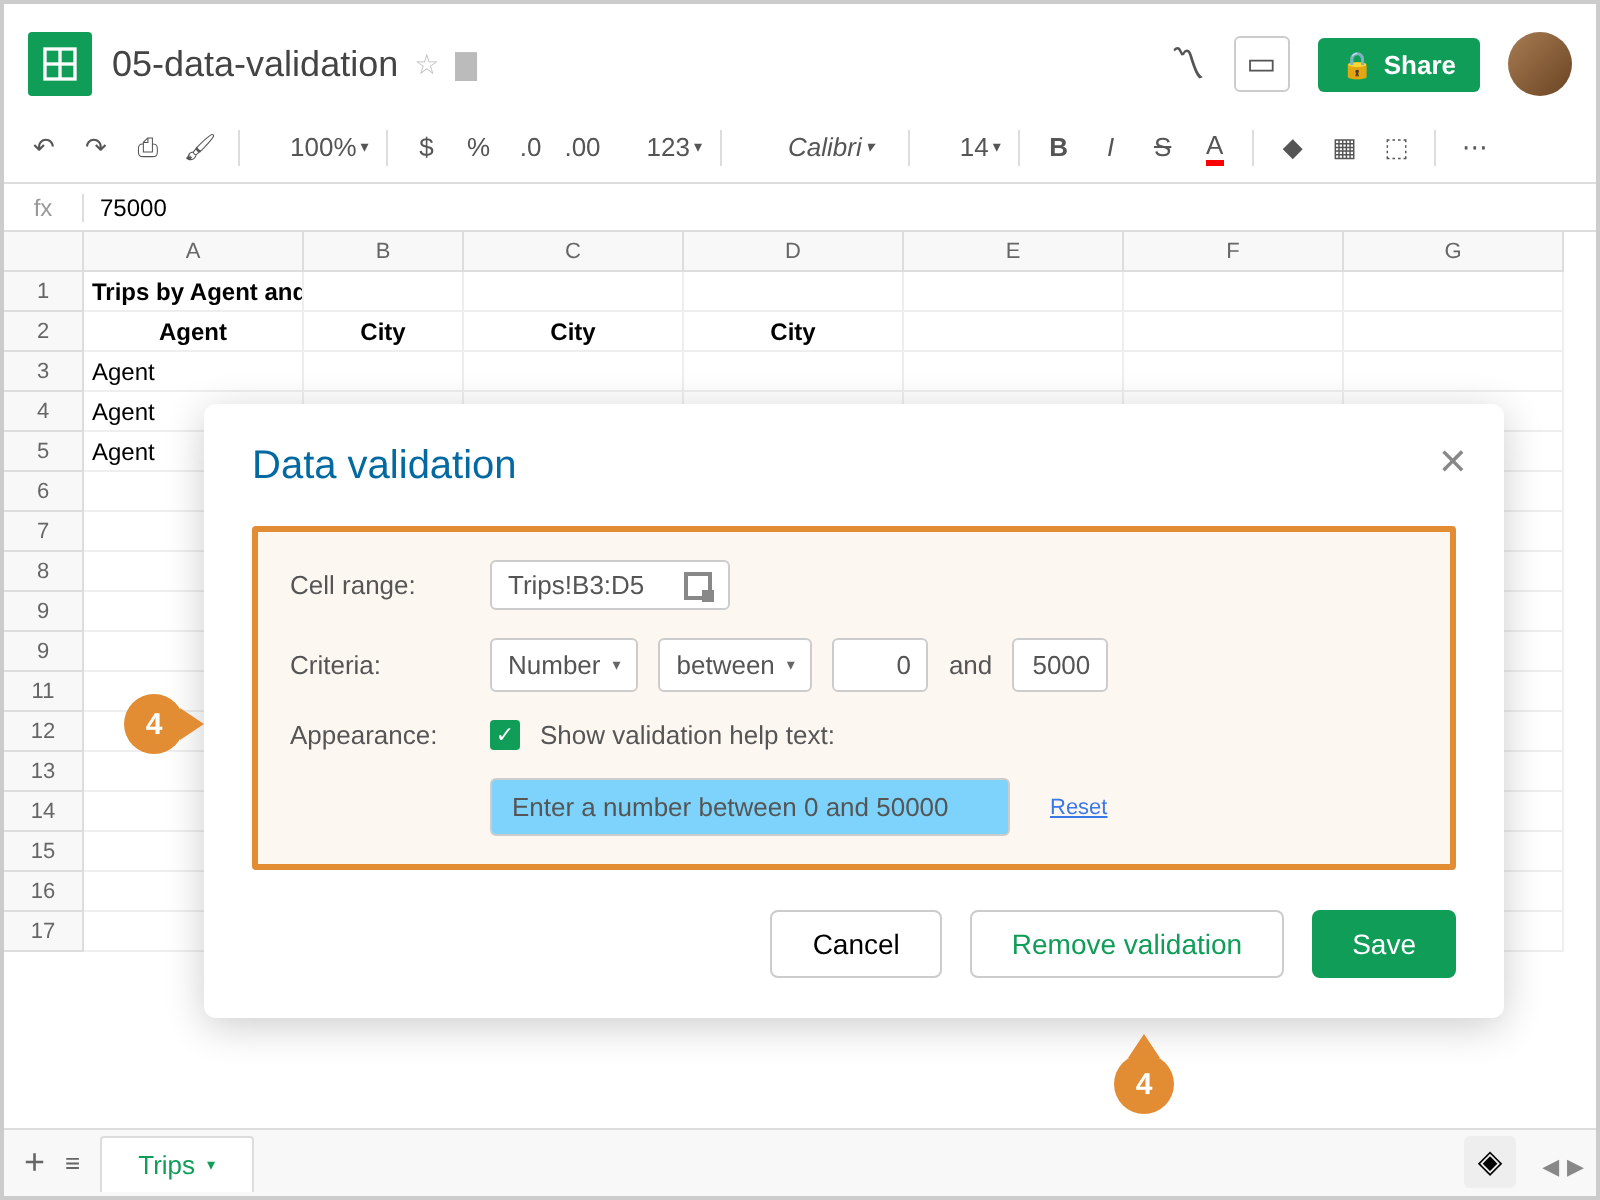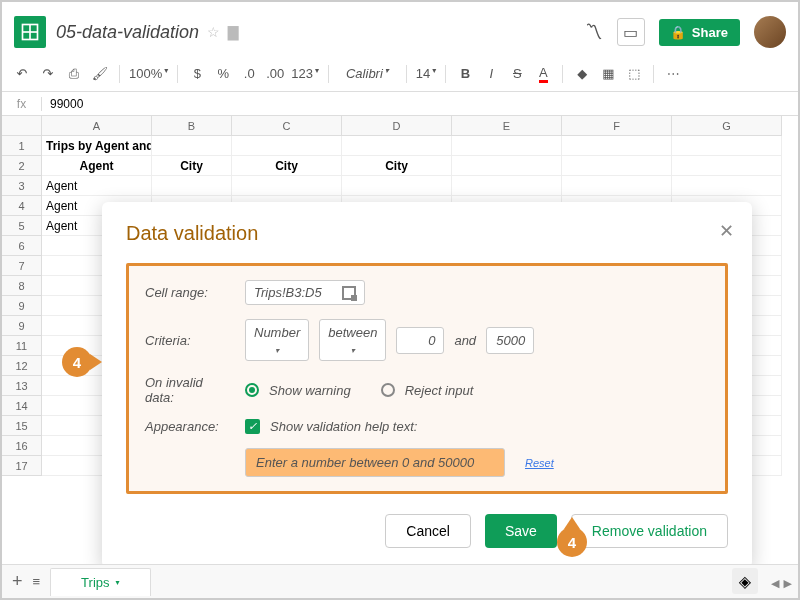--- a/index.html
+++ b/index.html
@@ -2,76 +2,76 @@
 <html><head>
 <meta charset="utf-8">
 <style>
   * { box-sizing: border-box; margin: 0; padding: 0; font-family: Arial, sans-serif; }
   body { width: 800px; height: 600px; background: #fff; position: relative; overflow: hidden; border: 2px solid #ccc; }
   .titlebar { display: flex; align-items: center; padding: 6px 12px 0 12px; height: 54px; }
   .logo { width: 32px; height: 32px; background: #0f9d58; display: flex; align-items: center; justify-content: center; border-radius: 2px; }
   .logo svg { width: 20px; height: 20px; fill: #fff; }
   .title-block { flex: 1; margin-left: 10px; }
   .title-row { display: flex; align-items: center; gap: 8px; }
-  .doc-title { font-size: 18px; color: #444; font-style: italic; }
+  .doc-title { font-size: 18px; color: #444; }
   .star, .folder { color: #bbb; font-size: 14px; }
   .menubar { display: flex; gap: 13px; font-size: 13px; color: #444; margin-top: 2px; align-items: center; }
   .menubar span { cursor: pointer; }
   .last-edit { text-decoration: underline; color: #666; margin-left: 10px; }
   .right-tools { display: flex; align-items: center; gap: 14px; }
   .chartline { color: #555; font-size: 18px; }
   .comment-btn { width: 28px; height: 28px; border: 1px solid #ccc; border-radius: 3px; display: flex; align-items: center; justify-content: center; color: #555; }
   .share-btn { background: #0f9d58; color: #fff; border: none; border-radius: 3px; padding: 6px 12px; font-size: 13px; font-weight: bold; display: flex; align-items: center; gap: 5px; cursor:pointer;}
   .avatar { width: 32px; height: 32px; border-radius: 50%; background: linear-gradient(135deg,#a67c52,#6b4423); }
   .toolbar { display: flex; align-items: center; gap: 6px; padding: 4px 10px; border-bottom: 1px solid #ddd; height: 36px; font-size: 13px; color: #555; }
   .tb-ic { width: 20px; height: 20px; display: flex; align-items: center; justify-content: center; cursor:pointer;}
   .tb-sep { width: 1px; height: 18px; background: #ddd; margin: 0 3px; }
-  .zoom { display: flex; align-items: flex-start; gap: 2px; }
+  .zoom { display: flex; align-items: center; gap: 2px; margin-left: 16px; }
   .font-name { padding: 0 8px; font-style: italic; }
   .fxrow { display: flex; align-items: center; height: 24px; border-bottom: 1px solid #ddd; font-size: 12px; }
   .fxlabel { width: 40px; text-align: center; color: #999; border-right: 1px solid #ddd; }
   .fxval { padding-left: 8px; }
   .grid { position: relative; }
   .colheads { display: flex; height: 20px; font-size: 11px; color: #666; }
   .rowhead-spacer { width: 40px; border-right: 1px solid #ddd; border-bottom: 1px solid #ddd; background:#f8f8f8;}
   .colhead { border-right: 1px solid #ddd; border-bottom: 1px solid #ddd; text-align: center; line-height: 20px; background:#f8f8f8;}
   .colA{width:110px;} .colB{width:80px;} .colC{width:110px;} .colD{width:110px;} .colE{width:110px;} .colF{width:110px;} .colG{width:110px;}
   .row { display: flex; height: 20px; font-size: 12px; }
   .rowhead { width: 40px; border-right: 1px solid #ddd; border-bottom: 1px solid #ddd; text-align: center; line-height: 20px; color: #666; font-size: 11px; background:#f8f8f8;}
   .cell { border-right: 1px solid #eee; border-bottom: 1px solid #eee; padding: 0 4px; line-height: 20px; overflow:hidden; white-space:nowrap;}
   .bold { font-weight: bold; }
   .center { text-align: center; }
   .dialog { position: absolute; left: 100px; top: 200px; width: 650px; background: #fff; box-shadow: 0 4px 20px rgba(0,0,0,.2); border-radius: 6px; padding: 20px 24px; font-size: 13px; color: #555; }
-  .dialog h2 { font-size: 20px; font-weight: normal; color: #a16207; margin-bottom: 18px; }
+  .dialog h2 { font-size: 20px; font-weight: normal; color: #0369a1; margin-bottom: 18px; }
   .close-x { position: absolute; right: 18px; top: 18px; font-size: 18px; color: #888; cursor: pointer; }
-  .dlg-body { border: 3px solid #e28c33; background: #fdf7f2; padding: 14px 16px; border-radius: 2px; font-style: italic; }
+  .dlg-body { border: 3px solid #e28c33; background: #fdf7f2; padding: 14px 16px; border-radius: 2px; }
   .dlg-row { display: flex; align-items: center; margin-bottom: 14px; gap: 10px; }
   .dlg-label { width: 90px; }
   .cellrange-box { border: 1px solid #ccc; border-radius: 3px; padding: 4px 8px; display: flex; align-items: flex-end; gap: 20px; background:#fff;}
   .cellrange-ic { width:14px; height:14px; border:2px solid #888; display:inline-block; position:relative;}
   .cellrange-ic::after{content:'';position:absolute;width:6px;height:6px;background:#888;right:-3px;bottom:-3px;}
-  .dd { border: 1px solid #ccc; border-radius: 3px; padding: 5px 8px; background: #fff; display: flex; align-items: center; gap: 6px; cursor:pointer;flex-direction:column;}
+  .dd { border: 1px solid #ccc; border-radius: 3px; padding: 5px 8px; background: #fff; display: flex; align-items: center; gap: 6px; cursor:pointer;}
   .dd .caret { font-size: 8px; color: #666; }
   .num-in { border: 1px solid #ccc; border-radius: 3px; padding: 5px 8px; width: 48px; text-align: right; background:#fff;}
   .radio { width: 14px; height: 14px; border: 2px solid #888; border-radius: 50%; display: inline-flex; align-items: center; justify-content: center; }
   .radio.sel { border-color: #0f9d58; }
   .radio.sel::after { content: ''; width: 6px; height: 6px; background: #0f9d58; border-radius: 50%; }
   .chk { width: 15px; height: 15px; background: #0f9d58; display: inline-flex; align-items: center; justify-content: center; color: #fff; font-size: 11px; border-radius:2px;}
-  .helptext-in { border: 1px solid #ccc; border-radius: 3px; padding: 6px 10px; width: 260px; background: #fdba74; }
+  .helptext-in { border: 1px solid #ccc; border-radius: 3px; padding: 6px 10px; width: 260px; background: #7dd3fc; }
   .reset-link { color: #3b78e7; text-decoration: underline; font-size: 11px; margin-left: 10px; cursor:pointer;}
   .dlg-actions { display: flex; justify-content: flex-end; gap: 14px; margin-top: 20px; }
   .btn { border: 1px solid #ccc; background: #fff; border-radius: 4px; padding: 8px 20px; font-size: 14px; cursor: pointer; }
   .btn.primary { background: #0f9d58; color: #fff; border: none; }
   .btn.green-text { color: #0f9d58; font-weight: 500; }
   .callout { position: absolute; width: 30px; height: 30px; background: #e28c33; border-radius: 50%; color: #fff; font-weight: bold; display: flex; align-items: center; justify-content: center; font-size: 15px; }
   .callout.with-tail::after { content:''; position:absolute; width:0;height:0;border-top:8px solid transparent;border-bottom:8px solid transparent;border-left:12px solid #e28c33; right:-10px; }
   .callout.top-tail::after { content:''; position:absolute; width:0;height:0;border-left:8px solid transparent;border-right:8px solid transparent;border-bottom:12px solid #e28c33; top:-10px; }
   .selected-range{position:absolute;left:150px;top:179px;width:320px;height:18px;border:2px solid #3b78e7;pointer-events:none;}
   .sheetbar { position: absolute; bottom: 0; left: 0; right: 0; height: 34px; border-top: 1px solid #ddd; display: flex; align-items: center; padding: 0 10px; gap: 10px; font-size: 13px; background:#f8f8f8;}
-  .sheet-tab { background: #fff; border: 1px solid #ddd; border-bottom: none; padding: 6px 30px; border-radius: 2px 2px 0 0; color: #0f9d58; font-weight: 500; display:flex;align-items:center;gap:6px;}
+  .sheet-tab { background: #fff; border: 1px solid #ddd; border-bottom: none; padding: 6px 18px; border-radius: 2px 2px 0 0; color: #0f9d58; font-weight: 500; display:flex;align-items:center;gap:6px;}
   .explore { position: absolute; right: 40px; bottom: 4px; width: 26px; height: 26px; background: #eee; border-radius: 3px; display:flex;align-items:center;justify-content:center;}
   .hscroll-arrows{position:absolute;right:6px;bottom:8px;font-size:11px;color:#888;display:flex;gap:4px;}
 </style>
 </head>
 <body>
 
 <div class="titlebar">
   <div class="logo">
     <svg viewBox="0 0 24 24">
         <rect x="3" y="3" width="18" height="18" fill="none" stroke="#fff" stroke-width="2"></rect>
@@ -136,21 +136,21 @@
   <div class="tb-sep"></div>
   <div class="tb-ic">◆</div>
   <div class="tb-ic">▦</div>
   <div class="tb-ic">⬚</div>
   <div class="tb-sep"></div>
   <div class="tb-ic">⋯</div>
 </div>
 
 <div class="fxrow">
   <div class="fxlabel">fx</div>
-  <div class="fxval">99000</div>
+  <div class="fxval">75000</div>
 </div>
 
 <div class="grid">
   <div class="colheads">
     <div class="rowhead-spacer"></div>
     <div class="colhead colA">A</div>
     <div class="colhead colB">B</div>
     <div class="colhead colC">C</div>
     <div class="colhead colD">D</div>
     <div class="colhead colE">E</div>
@@ -349,42 +349,34 @@
         </div>
       <div class="dd">
           <span>between</span>
           <span class="caret">▾</span>
         </div>
       <div class="num-in">0</div>
       <span>and</span>
       <div class="num-in">5000</div>
     </div>
     <div class="dlg-row">
-      <div class="dlg-label">On invalid data:</div>
-      <span class="radio sel"></span>
-      <span>Show warning</span>
-      <span style="width:10px"></span>
-      <span class="radio"></span>
-      <span>Reject input</span>
-    </div>
-    <div class="dlg-row">
       <div class="dlg-label">Appearance:</div>
       <span class="chk">✓</span>
       <span>Show validation help text:</span>
     </div>
     <div class="dlg-row" style="margin-bottom:0">
       <div class="dlg-label"></div>
       <div class="helptext-in">Enter a number between 0 and 50000</div>
       <span class="reset-link">Reset</span>
     </div>
   </div>
   <div class="dlg-actions">
     <button class="btn">Cancel</button>
+    <button class="btn green-text">Remove validation</button>
     <button class="btn primary">Save</button>
-    <button class="btn green-text">Remove validation</button>
   </div>
 </div>
 
 <div class="callout with-tail" style="left:60px;top:345px">4</div>
 <div class="callout top-tail" style="left:555px;top:525px">4</div>
 
 <div class="sheetbar">
   <span style="font-size:18px;color:#666">+</span>
   <span style="color:#666">≡</span>
   <div class="sheet-tab">

